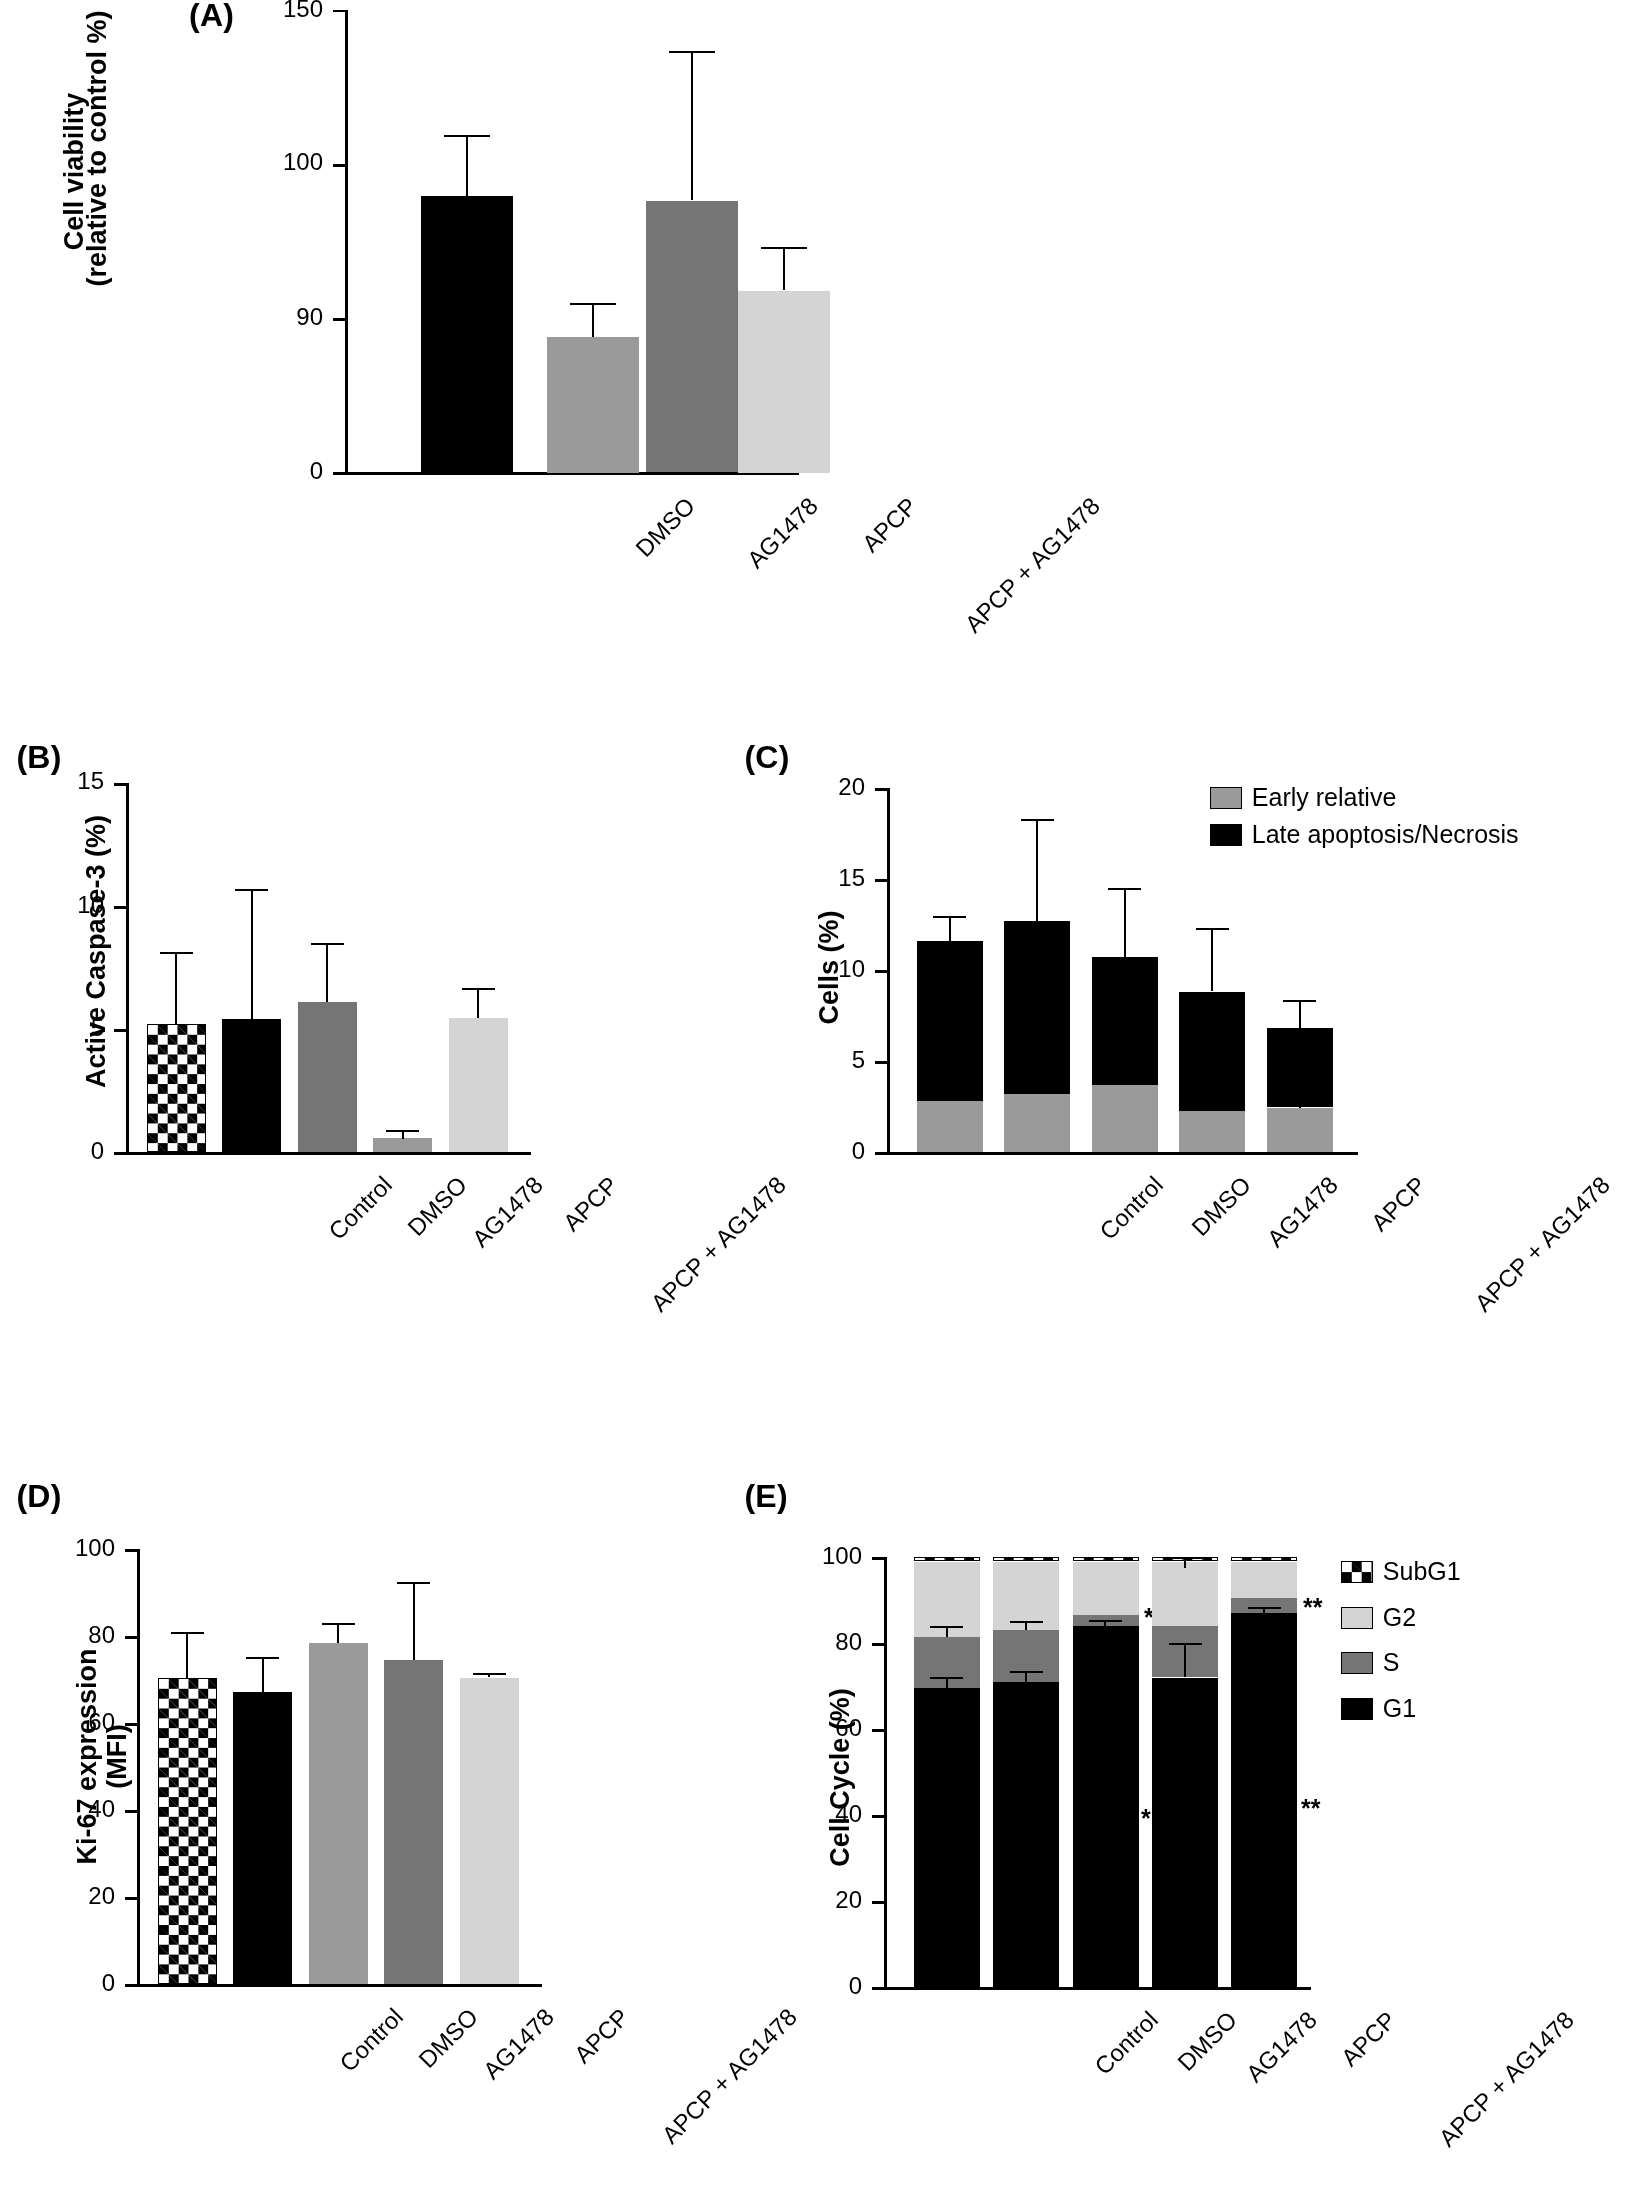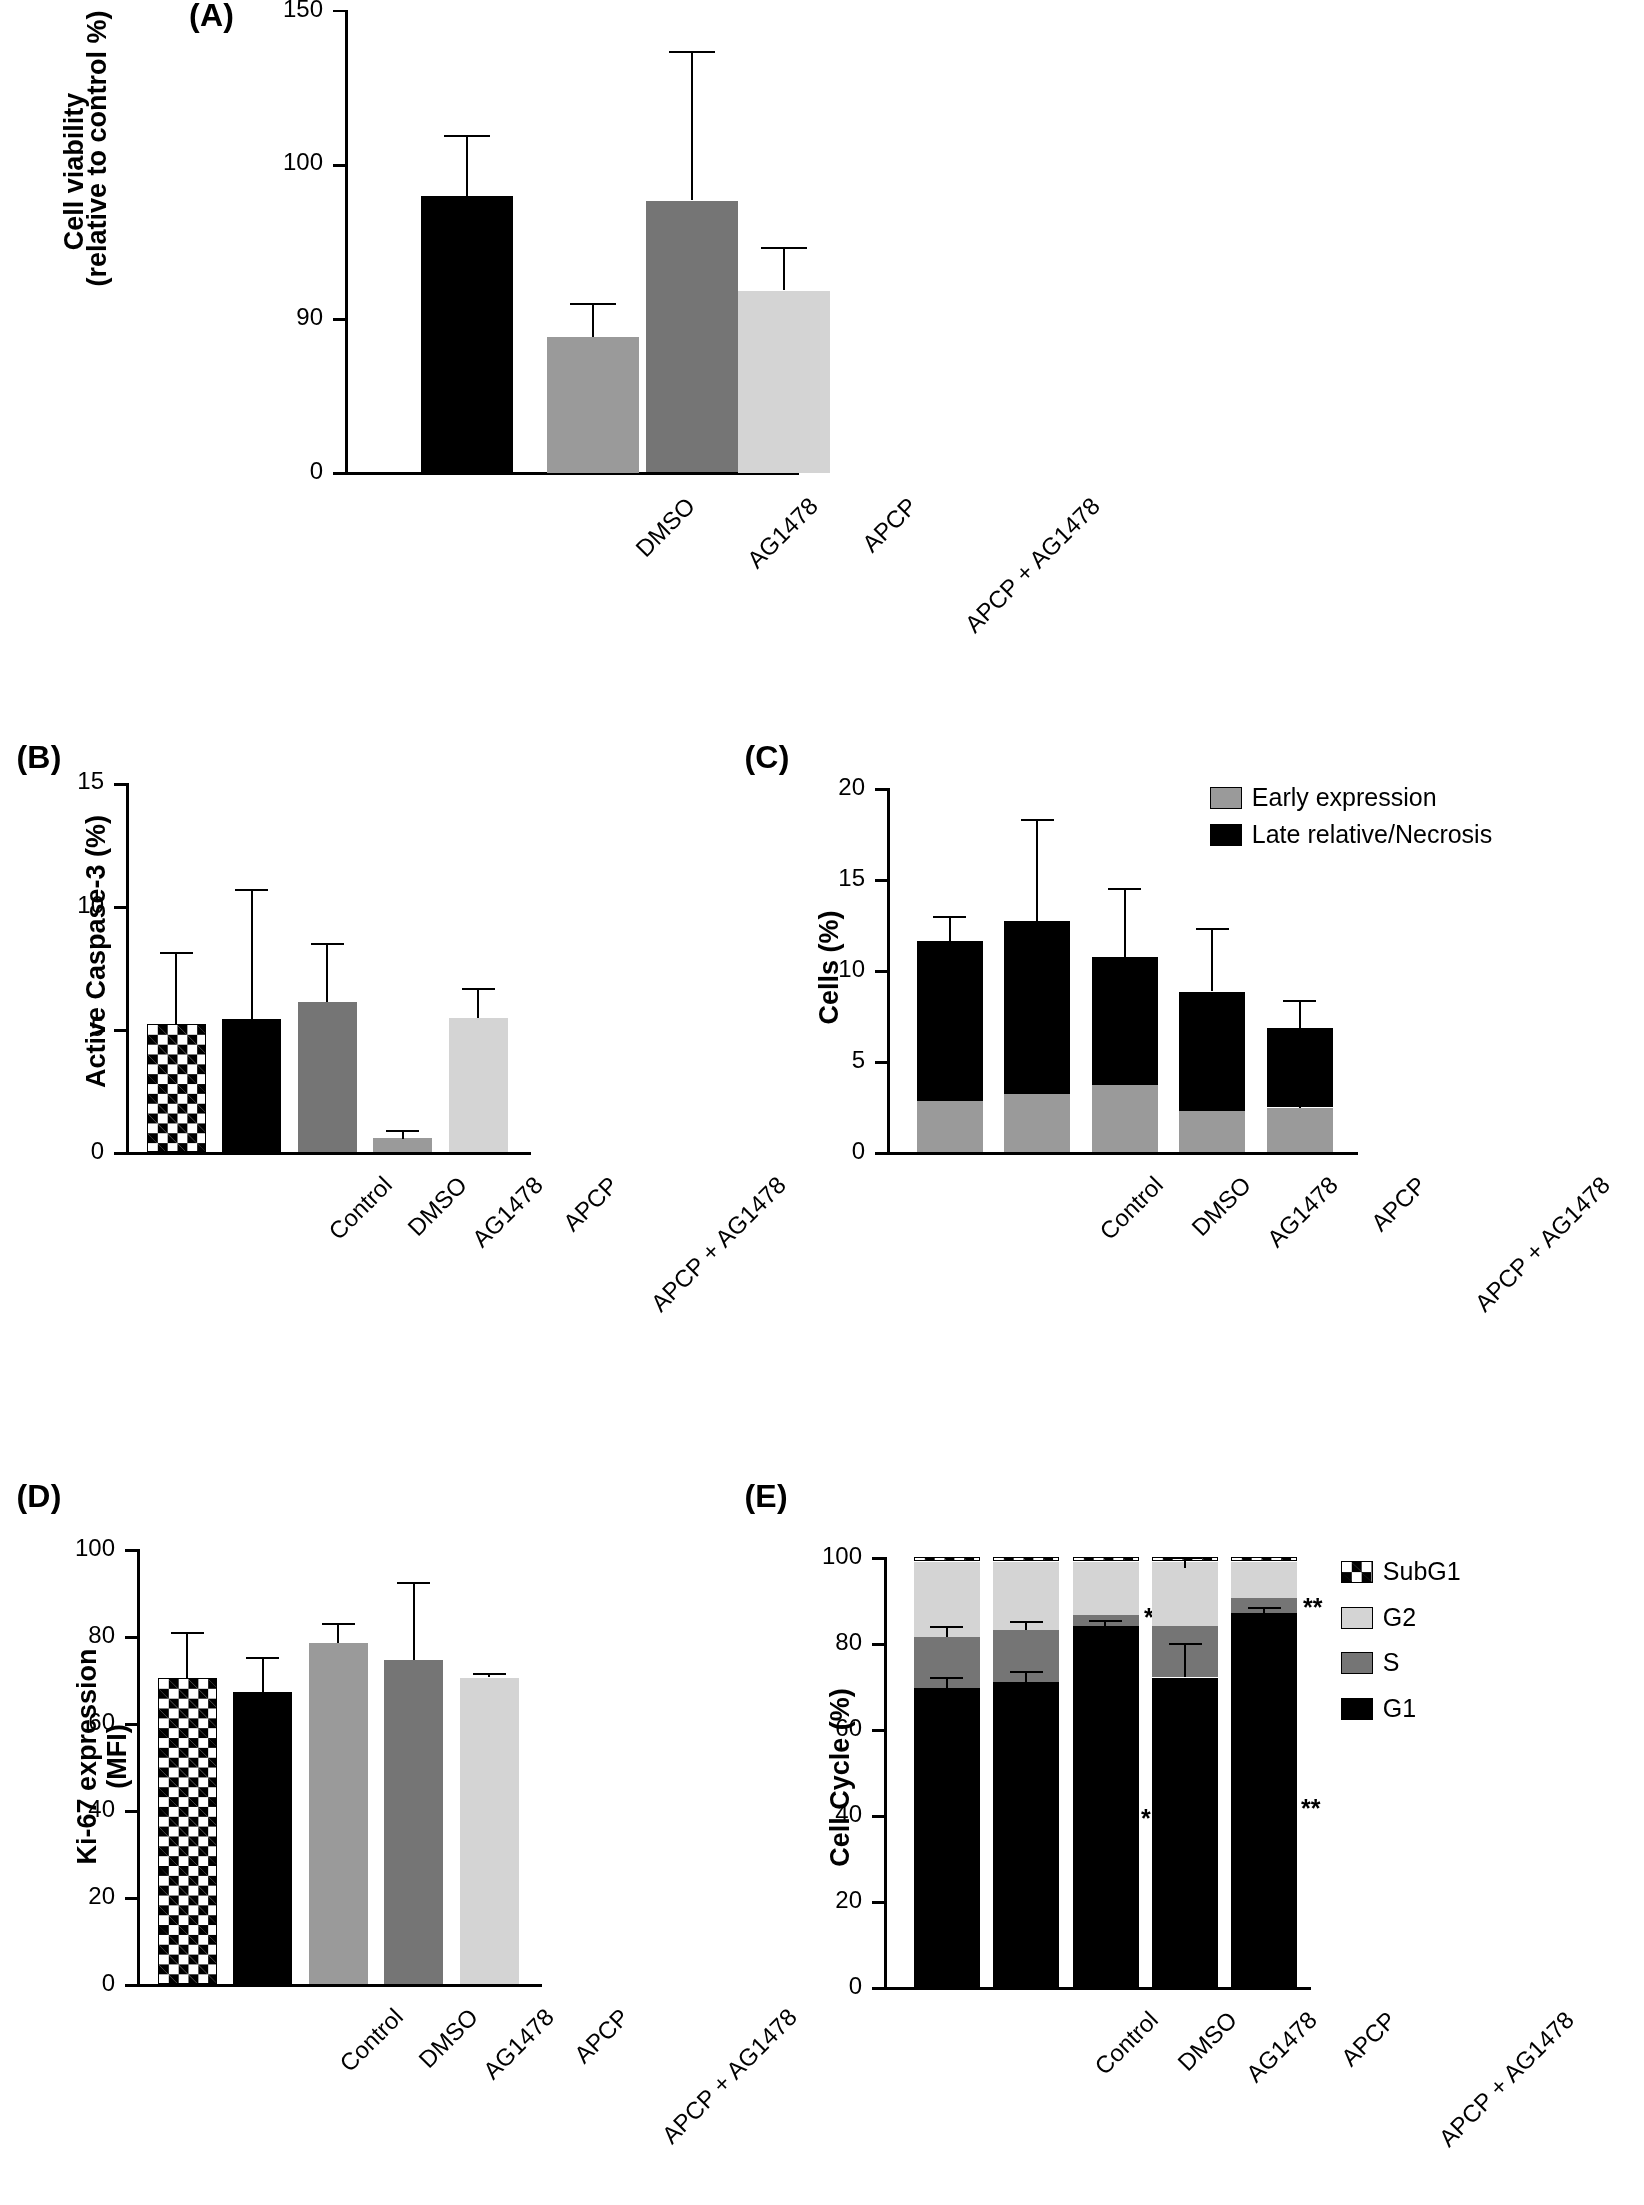--- a/index.html
+++ b/index.html
@@ -240,25 +240,25 @@
 
   <div class="bar fill-black" style="left:539px;top:300px;width:66px;height:79px;"></div>
   <div class="bar fill-mid" style="left:539px;top:380px;width:66px;height:44px;"></div>
   <div class="err" style="left:571px;top:272px;height:28.5px;"></div>
   <div class="errcap" style="left:555px;top:272px;width:33px;"></div>
   <div class="err" style="left:571px;top:363px;height:17px;"></div>
   <div class="errcap" style="left:555px;top:363px;width:33px;"></div>
 
   <div class="legend-item" style="left:482px;top:55px;">
     <span class="legend-swatch fill-mid"></span>
-    <span class="legend-text">Early expression</span>
+    <span class="legend-text">Early relative</span>
   </div>
   <div class="legend-item" style="left:482px;top:92px;">
     <span class="legend-swatch fill-black"></span>
-    <span class="legend-text">Late relative/Necrosis</span>
+    <span class="legend-text">Late apoptosis/Necrosis</span>
   </div>
 
   <div class="xcat" style="left:224px;top:443px;width:197px;">Control</div>
   <div class="xcat" style="left:312px;top:443px;width:197px;">DMSO</div>
   <div class="xcat" style="left:399px;top:443px;width:197px;">AG1478</div>
   <div class="xcat" style="left:487px;top:443px;width:197px;">APCP</div>
   <div class="xcat" style="left:583px;top:443px;width:285px;">APCP + AG1478</div>
 </div>
 
 <div class="panel" style="left:0;top:1467px;width:711px;height:739px;">

